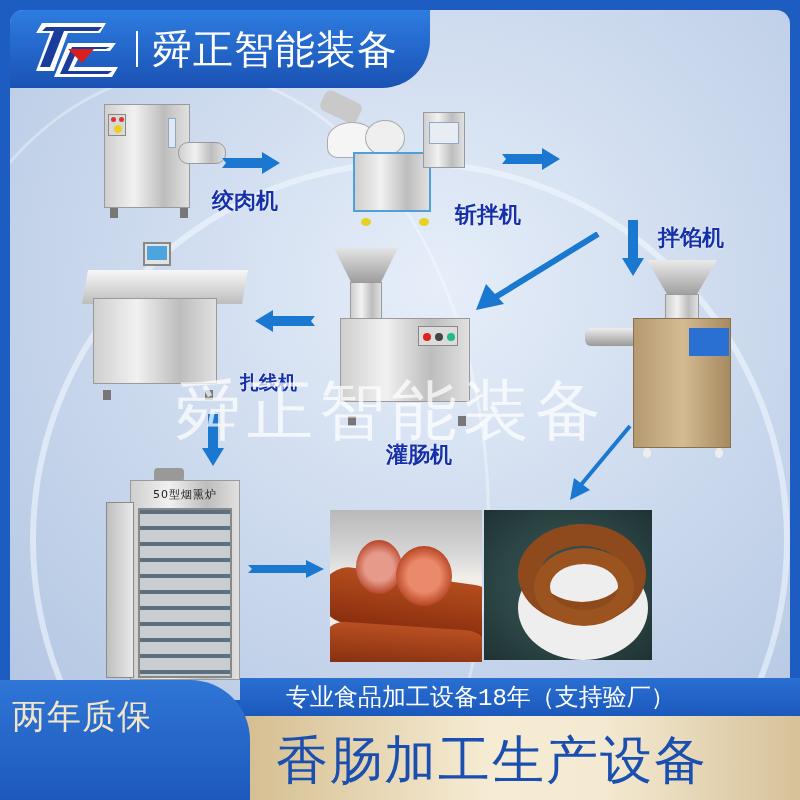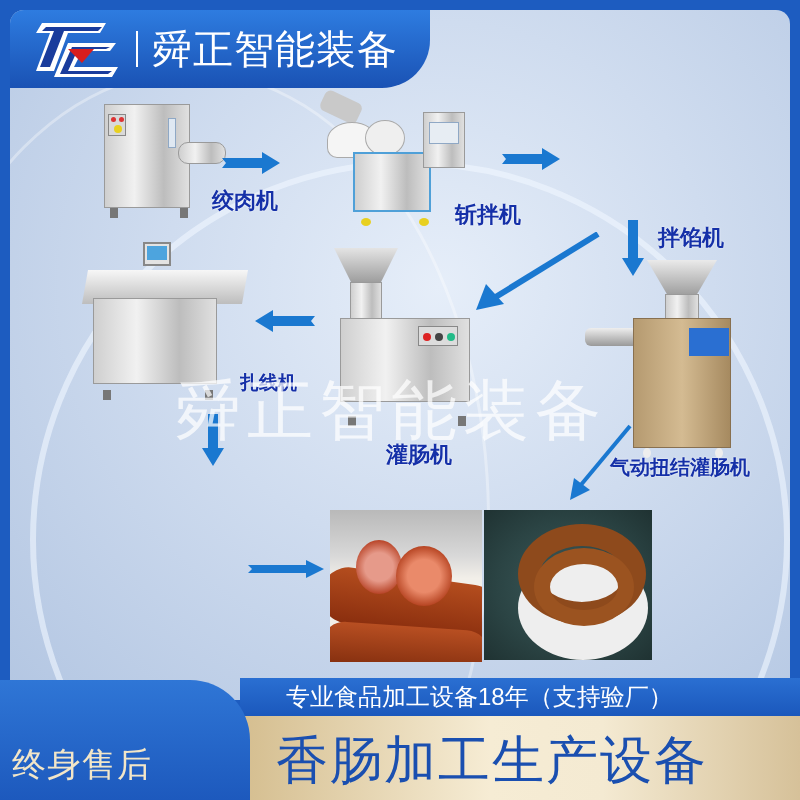--- a/index.html
+++ b/index.html
@@ -71,21 +71,21 @@
   .footer-left .line { position: absolute; left: 12px; font-size: 34px; color: #f2e6c8; letter-spacing: 1px;
     font-family: "DejaVu Sans", sans-serif; }
   .footer-left .l1 { top: 14px; }
   .footer-left .l2 { top: 62px; }
 
   .footer-top {
     position: absolute; left: 240px; top: 678px; width: 560px; height: 38px;
     background: linear-gradient(180deg, #2a6fd2 0%, #1b58bc 100%);
   }
   .footer-top span { position: absolute; left: 46px; top: 3px; font-size: 24px; color: #fff;
-    font-family: Liberation Sans, sans-serif; white-space: nowrap; }
+    font-family: Liberation Mono, monospace; white-space: nowrap; }
 
   .footer-main {
     position: absolute; left: 236px; top: 716px; width: 564px; height: 84px;
     background: linear-gradient(90deg, #d4bd8e 0%, #f6ecd4 45%, #f4ead2 65%, #d6c199 100%);
   }
   .footer-main span { position: absolute; left: 40px; top: 10px; font-size: 52px; color: #1a4fb0;
     font-family: "DejaVu Sans", sans-serif; white-space: nowrap; letter-spacing: 2px; }
 </style>
 </head>
 <body>
@@ -146,20 +146,27 @@
   <div class="machine" style="left:575px;top:250px;width:150px;height:190px;">
     <div style="position:absolute;left:62px;top:0;width:70px;height:36px;background:linear-gradient(180deg,#eaeaea,#9c9c9c);clip-path:polygon(0 0,100% 0,70% 100%,30% 100%);"></div>
     <div class="steel" style="position:absolute;left:80px;top:34px;width:34px;height:30px;"></div>
     <div style="position:absolute;left:0;top:68px;width:60px;height:18px;background:linear-gradient(180deg,#eee,#999);border-radius:6px;"></div>
     <div style="position:absolute;left:48px;top:58px;width:98px;height:130px;background:linear-gradient(90deg,#b59a70,#d4bb92,#a68a60);border:1px solid #887050;"></div>
     <div style="position:absolute;left:104px;top:68px;width:40px;height:28px;background:#2a6fd2;"></div>
     <div class="leg" style="left:58px;background:#eee;border-radius:50%;"></div>
     <div class="leg" style="left:130px;background:#eee;border-radius:50%;"></div>
   </div>
 
+  <div class="machine" style="left:88px;top:458px;width:150px;height:210px;">
+    <div style="position:absolute;left:56px;top:0;width:30px;height:14px;background:#999;border-radius:4px;"></div>
+    <div class="steel" style="position:absolute;left:32px;top:12px;width:110px;height:200px;"></div>
+    <div style="position:absolute;left:40px;top:18px;width:94px;height:18px;font-size:11px;color:#222;letter-spacing:1px;text-align:center;line-height:18px;">50型烟熏炉</div>
+    <div style="position:absolute;left:40px;top:40px;width:94px;height:170px;background:repeating-linear-gradient(180deg,#5d6e7c 0 4px,#c9ced3 4px 16px);border:2px solid #888;"></div>
+    <div style="position:absolute;left:8px;top:34px;width:28px;height:176px;background:linear-gradient(90deg,#bfbfbf,#e9e9e9);border:1px solid #8a8a8a;"></div>
+  </div>
 
   <div class="arrow" style="left:212px;top:142px;width:58px;height:22px;">
     <svg viewBox="0 0 58 22">
         <polygon points="0,6 40,6 40,0 58,11 40,22 40,16 0,16 4,11" fill="#1a78d0"></polygon>
       </svg>
   </div>
   <div class="arrow" style="left:492px;top:138px;width:58px;height:22px;">
     <svg viewBox="0 0 58 22">
         <polygon points="0,6 40,6 40,0 58,11 40,22 40,16 0,16 4,11" fill="#1a78d0"></polygon>
       </svg>
@@ -207,21 +214,20 @@
     <div style="position:absolute;left:34px;top:46px;width:130px;height:104px;border-radius:50%;background:#eee;"></div>
     <div style="position:absolute;left:34px;top:14px;width:128px;height:100px;border-radius:50%;border:22px solid #8e4a1c;"></div>
     <div style="position:absolute;left:50px;top:38px;width:100px;height:78px;border-radius:50%;border:16px solid #9b5320;"></div>
   </div>
 
   <div class="label" style="left:202px;top:176px;">绞肉机</div>
   <div class="label" style="left:445px;top:190px;">斩拌机</div>
   <div class="label" style="left:648px;top:213px;">拌馅机</div>
   <div class="label" style="left:230px;top:360px;font-size:19px;">扎线机</div>
   <div class="label" style="left:376px;top:430px;">灌肠机</div>
-  <div class="label" style="left:600px;top:444px;font-size:20px;">气动扭结灌肠机</div>
 
   <div class="watermark">舜正智能装备</div>
 
   <div class="header">
     <div class="logo">
       <svg viewBox="0 0 92 60">
         <polygon points="14,4 78,4 72,14 40,14 26,52 8,52 22,14 8,14" fill="#fff"></polygon>
         <polygon points="18,8 74,8 70,12 36,12 22,48 12,48 26,12 14,12" fill="#1a3c9c"></polygon>
         <polygon points="40,24 88,24 82,32 54,32 46,48 90,48 84,58 26,58" fill="#fff"></polygon>
         <polygon points="44,28 82,28 78,30 50,30 40,52 84,52 80,55 32,55" fill="#1a3c9c"></polygon>
@@ -233,14 +239,14 @@
   </div>
 </div>
 
 <div class="footer-top">
   <span>专业食品加工设备18年（支持验厂）</span>
 </div>
 <div class="footer-main">
   <span>香肠加工生产设备</span>
 </div>
 <div class="footer-left">
-  <div class="line l2">终身售后</div>
+  <div class="line l1">两年质保</div>
 </div>
 
 </body></html>

